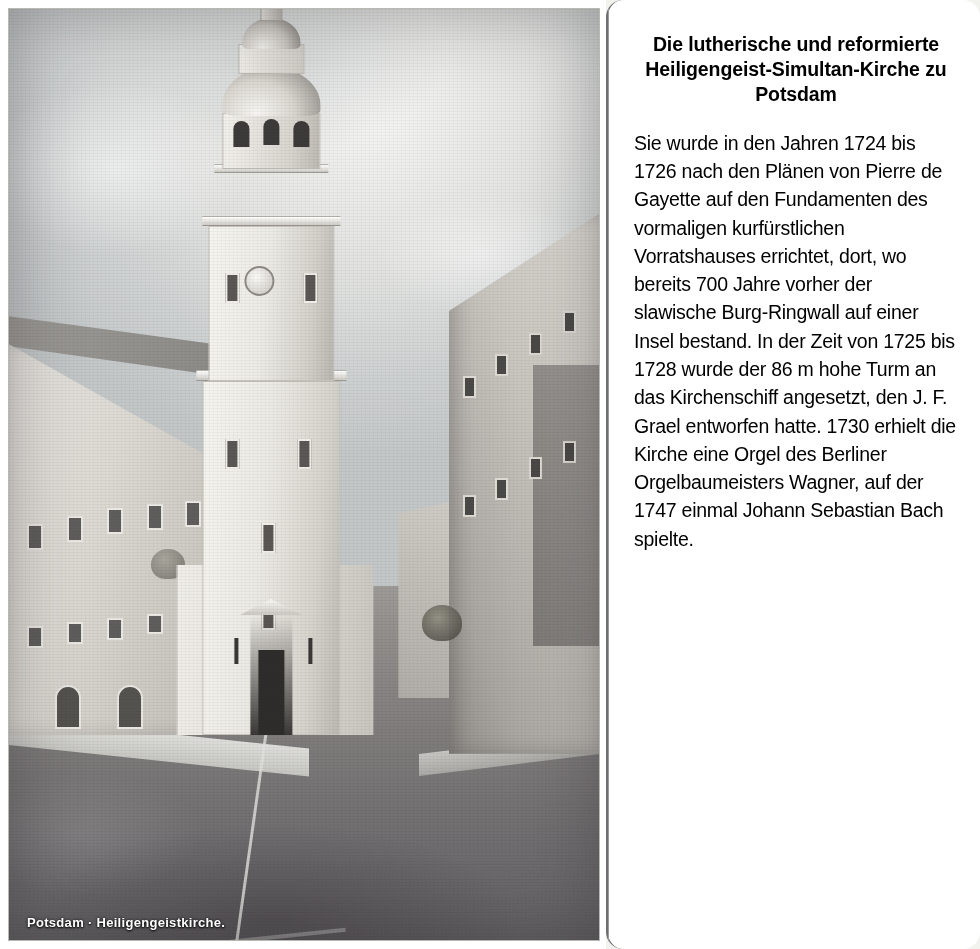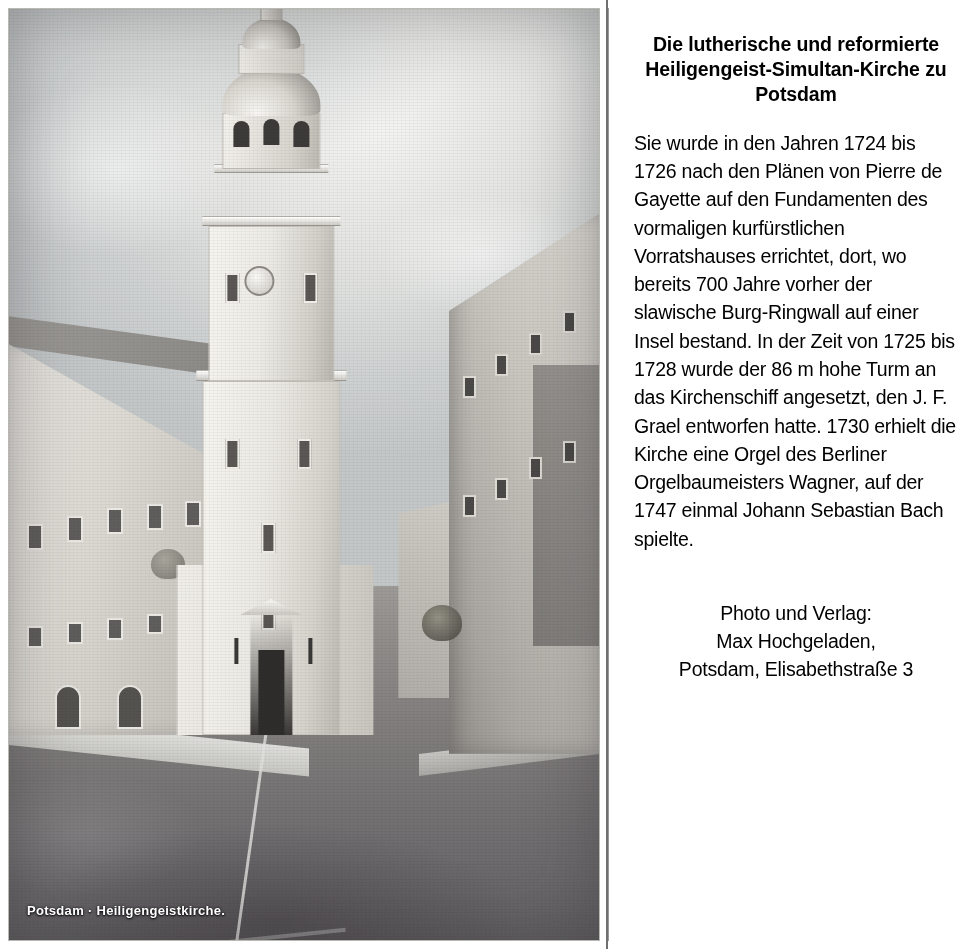--- a/index.html
+++ b/index.html
@@ -358,21 +358,21 @@
     position: absolute;
     border-radius: 50% 50% 44% 44%;
     background: radial-gradient(circle at 40% 35%, #8f8d7f, #5a5850 70%, #46443e);
     opacity: .9;
   }
 
   
   #caption {
     position: absolute;
     left: 18px;
-    bottom: 22px;
+    bottom: 10px;
     color: #ffffff;
     font-size: 13px;
     font-weight: bold;
     letter-spacing: .3px;
     text-shadow: 0 1px 2px rgba(0,0,0,.9), 0 0 3px rgba(0,0,0,.8);
     font-family: "Liberation Sans", sans-serif;
   }
 
   
   #grain {
@@ -393,20 +393,21 @@
 
   
   #text-panel {
     position: relative;
     width: 374px;
     height: 949px;
     box-sizing: border-box;
     background: #ffffff;
     padding: 26px 22px 18px 26px;
     border-left: 2px solid #6f6f6f;
+    border-radius: 17px;
   }
   #text-panel:before {
     content: "";
     position: absolute;
     left: 0; top: 8px; bottom: 8px;
     width: 1px;
     background: #9a9a9a;
   }
   #card-title {
     font-size: 19.5px;
@@ -523,20 +524,15 @@
       <div id="caption">Potsdam · Heiligengeistkirche.</div>
     </div>
   </div>
 
   <div id="text-panel">
     <h1 id="card-title">Die lutherische und reformierte Heiligengeist-Simultan-Kirche zu Potsdam</h1>
 
     <p class="body-para">Sie wurde in den Jahren 1724 bis 1726 nach den Plänen von Pierre de Gayette auf den Fundamenten des vormaligen kurfürstlichen Vorratshauses errichtet, dort, wo bereits 700 Jahre vorher der slawische Burg-Ringwall auf einer Insel bestand. In der Zeit von 1725 bis 1728 wurde der 86 m hohe  Turm an das Kirchenschiff angesetzt, den J. F. Grael entworfen hatte. 1730 erhielt die Kirche eine Orgel des Berliner Orgelbaumeisters Wagner, auf der 1747 einmal Johann Sebastian Bach spielte.</p>
 
 
-    <div id="imprint">
-      <span class="imprint-line">Photo und Verlag:</span>
-      <span class="imprint-line">Max Hochgeladen,</span>
-      <span class="imprint-line">Potsdam, Elisabethstraße 3</span>
-    </div>
   </div>
 
 </div>
 
 </body></html>

